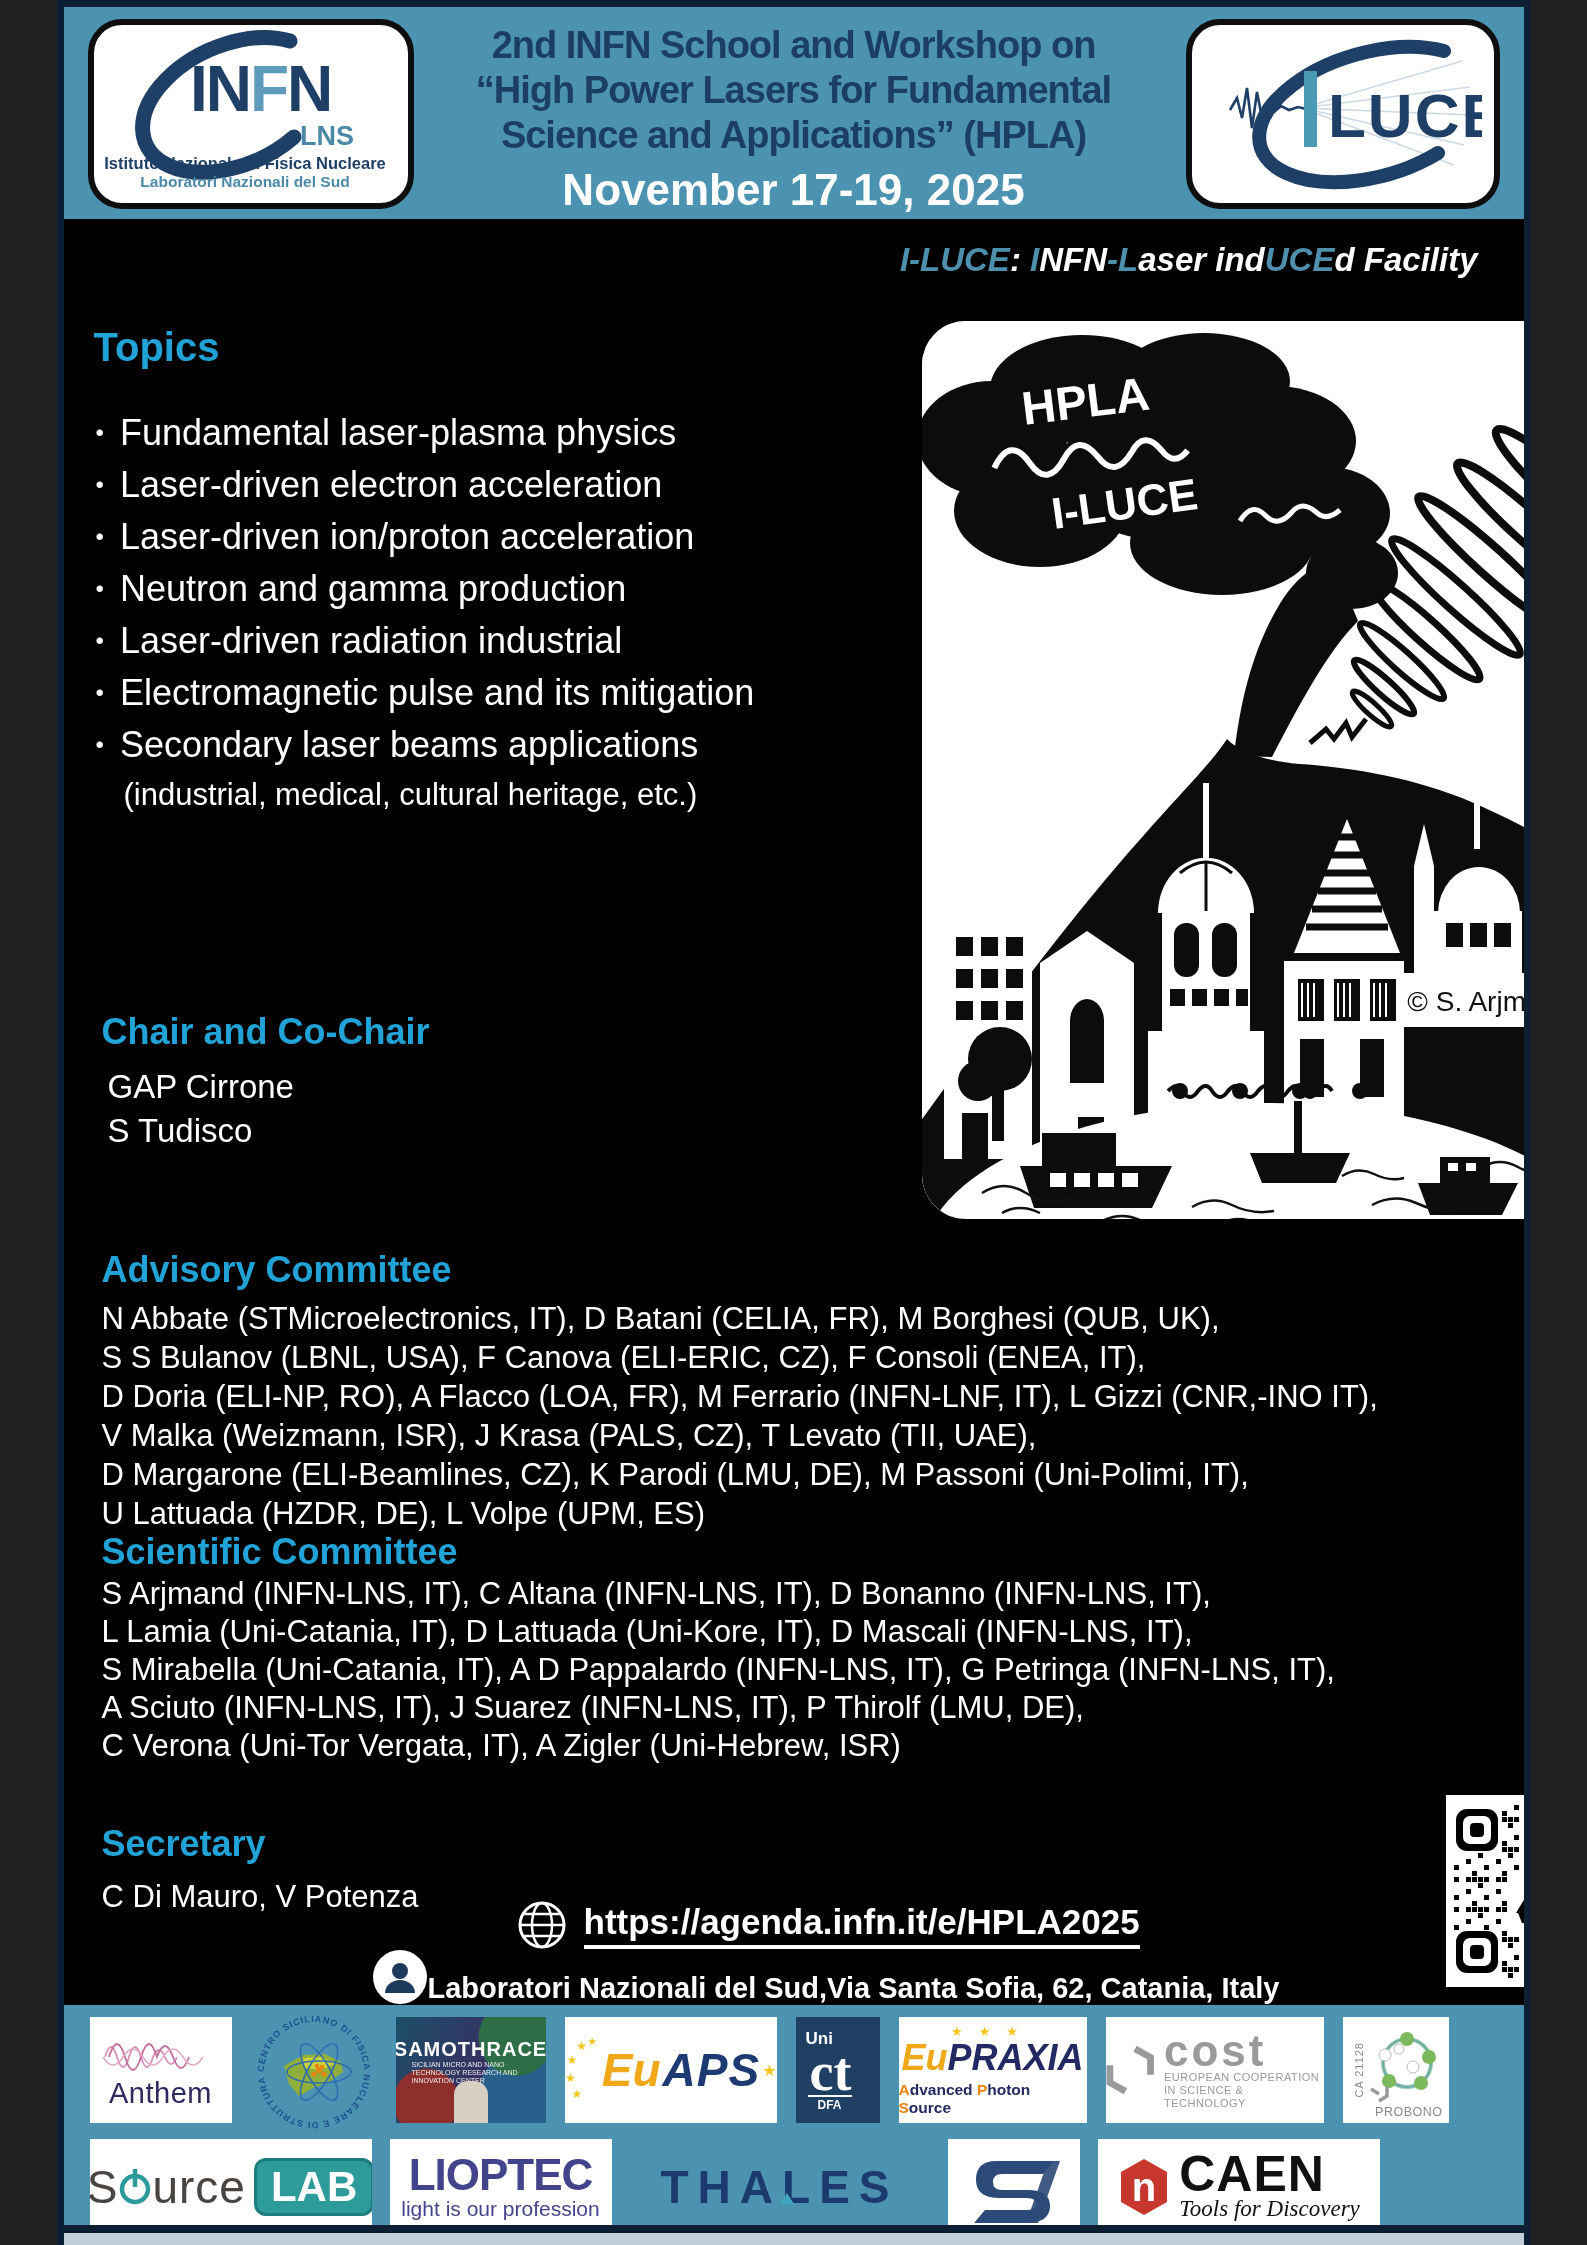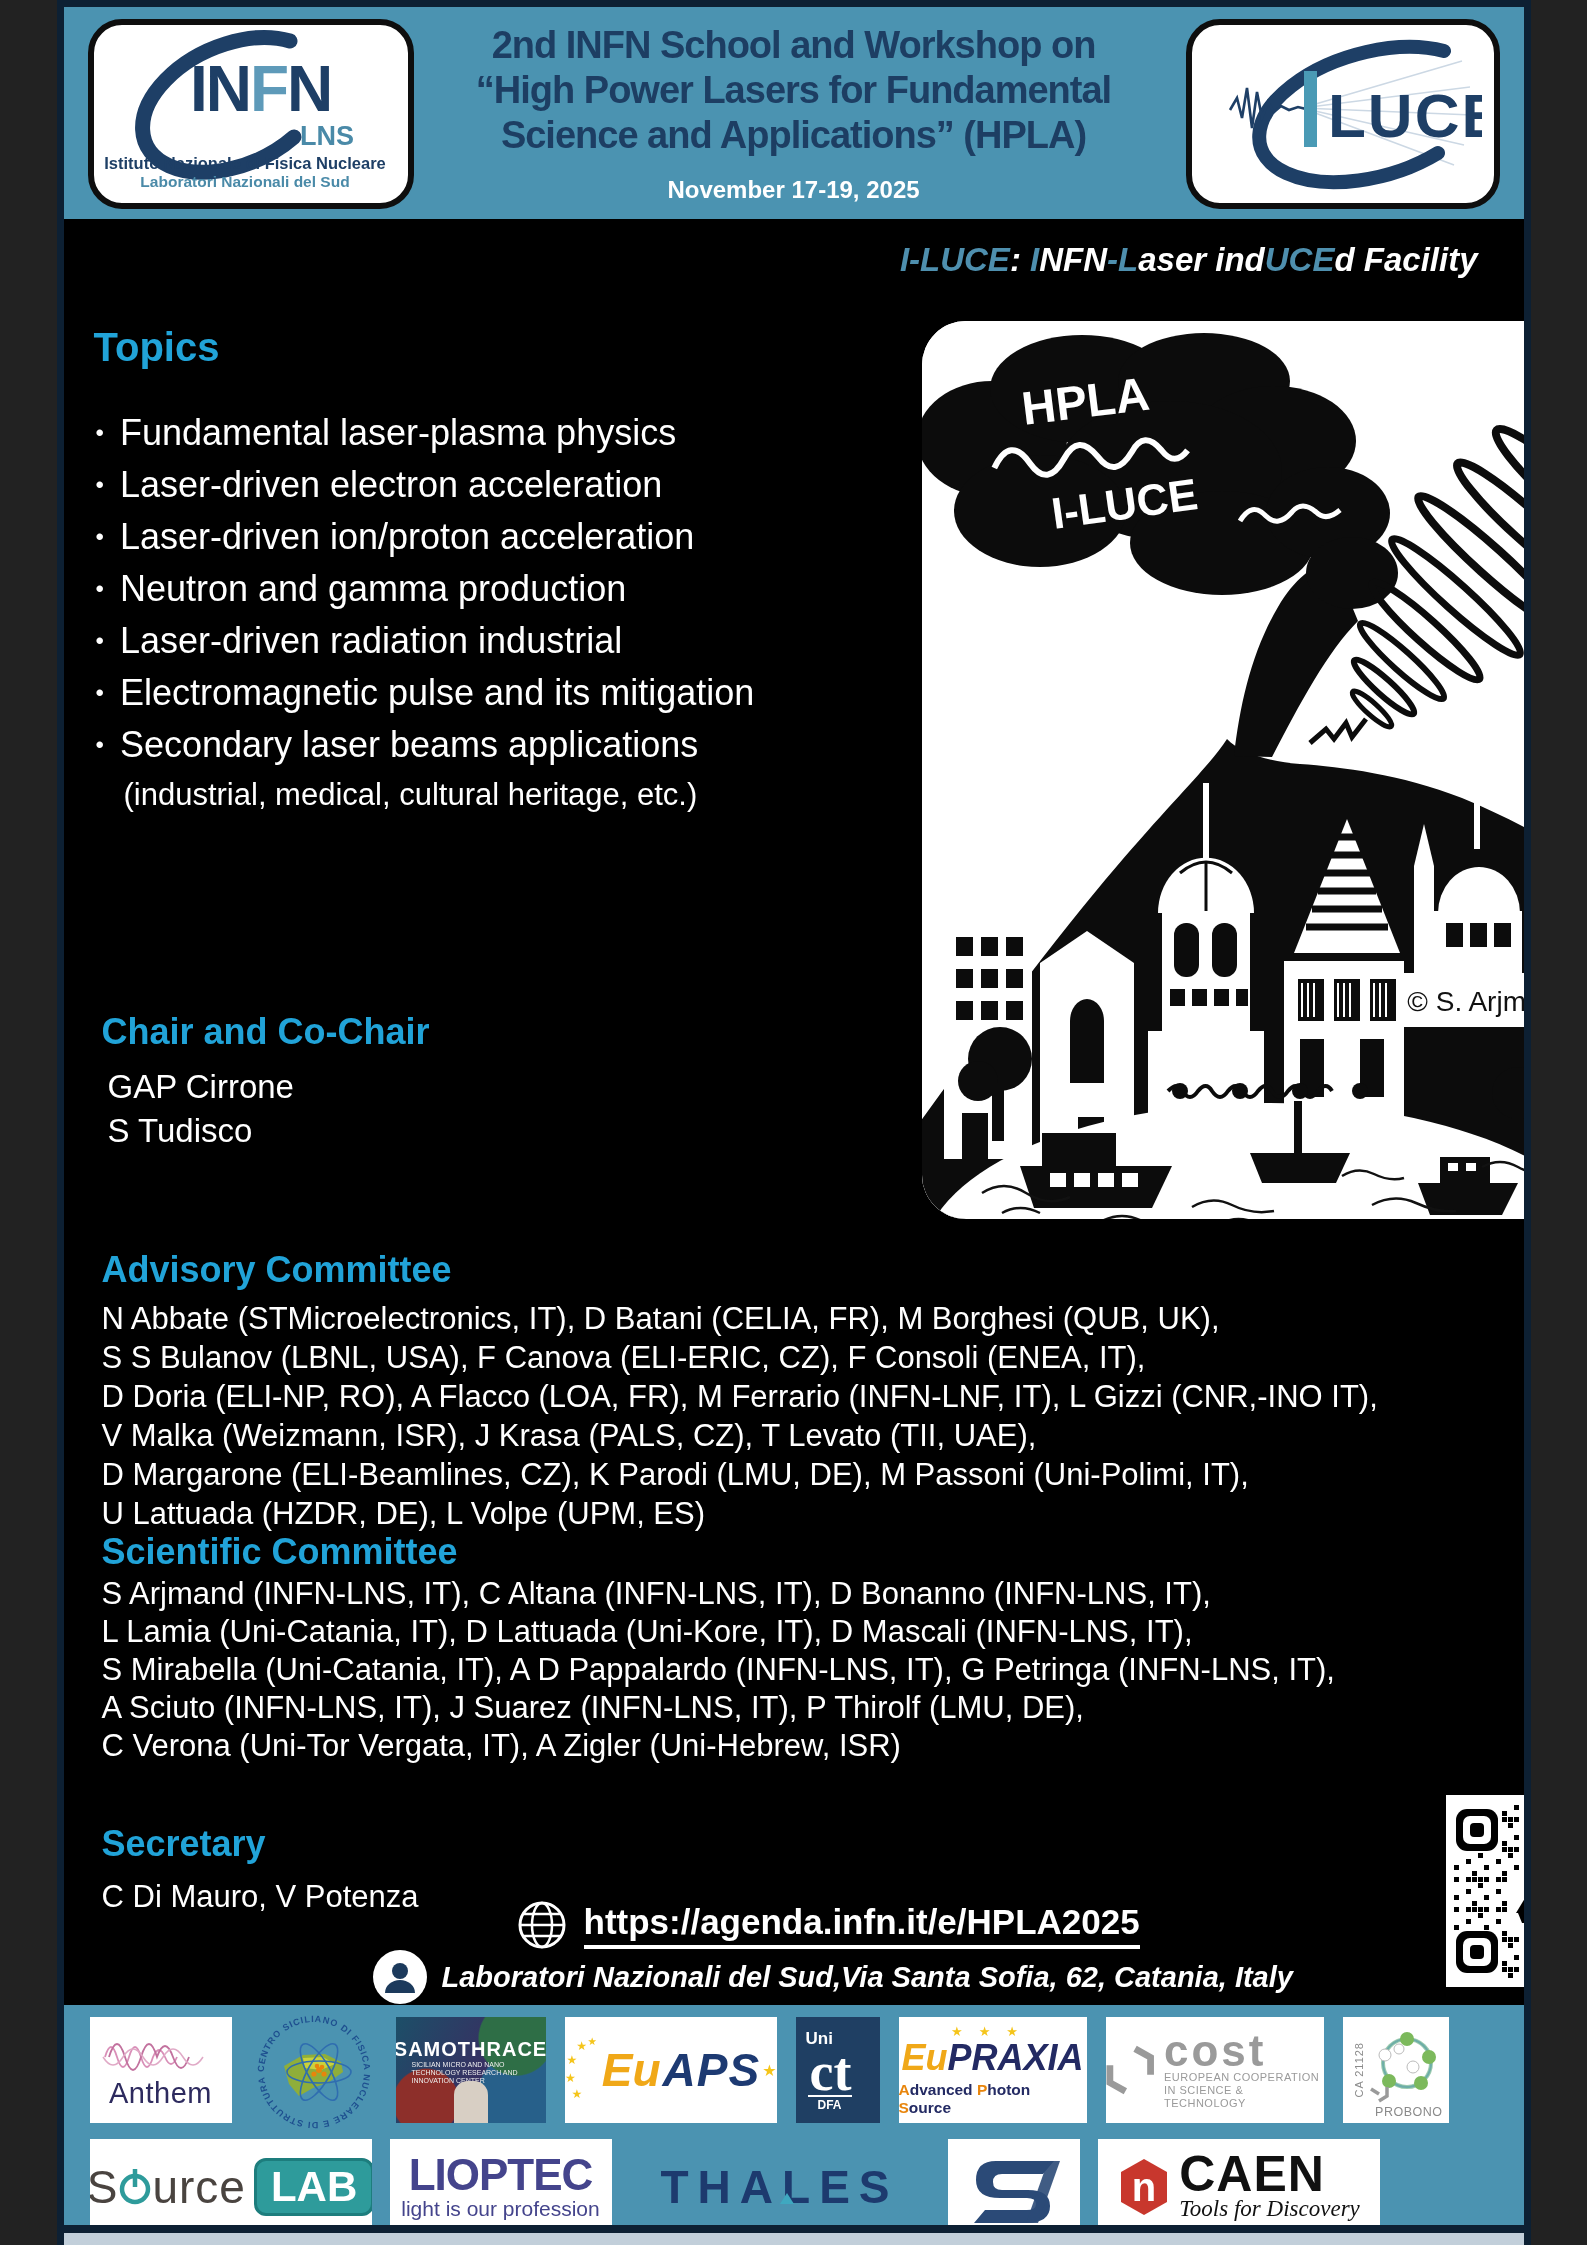--- a/index.html
+++ b/index.html
@@ -5,21 +5,21 @@
   html,body{margin:0;padding:0;background:#222;}
   .poster{position:relative;width:1474px;height:2245px;margin:0 auto;background:#000000;
     font-family:"Liberation Sans",sans-serif;overflow:hidden;border:7px solid #0d2033;border-bottom:none;box-sizing:border-box;}
   
   .header{position:absolute;top:0;left:0;right:0;height:212px;background:#4b93b1;}
   .logo-card{position:absolute;top:12px;background:#fff;border:6px solid #0e0e0e;border-radius:34px;overflow:hidden;}
   .infn-card{left:24px;width:314px;height:178px;}
   .iluce-card{right:24px;width:302px;height:178px;}
   .header-title{position:absolute;left:50%;top:16px;transform:translateX(-50%);width:900px;text-align:center;
     color:#1d3e63;font-weight:bold;font-size:38px;line-height:45px;letter-spacing:-1px;}
-  .header-dates{color:#fff;font-size:24px;margin-top:9px;letter-spacing:0;}
+  .header-dates{color:#fff;font-size:44px;margin-top:9px;letter-spacing:0;}
   
   .facility{position:absolute;top:234px;right:46px;font-size:33px;font-style:italic;font-weight:bold;white-space:nowrap;}
   .fac-b{color:#4e8fae}.fac-w{color:#fff}
   
   .sec-head{position:absolute;color:#21a3d8;font-weight:bold;}
   .topics-head{left:30px;top:318px;font-size:40px;}
   .chair-head{left:38px;top:1004px;font-size:36px;}
   .adv-head{left:38px;top:1242px;font-size:36px;}
   .sci-head{left:38px;top:1524px;font-size:36px;}
   .secr-head{left:38px;top:1816px;font-size:36px;}
@@ -27,21 +27,21 @@
   .t-item::before{content:"•";font-size:24px;margin-right:16px;position:relative;top:-4px;}
   .t-note{font-size:31px;padding-left:28px;line-height:44px;}
   .chair-names{position:absolute;left:44px;top:1058px;color:#fff;font-size:33px;line-height:44px;}
   .name-lines{position:absolute;left:38px;color:#fff;font-size:31px;line-height:39px;}
   .adv-lines{top:1292px;}
   .sci-lines{top:1568px;line-height:38px;}
   .secr-names{position:absolute;left:38px;top:1872px;color:#fff;font-size:31px;}
   
   .link-row{position:absolute;left:452px;top:1892px;display:flex;align-items:center;gap:16px;}
   .link-url{color:#fff;font-weight:bold;font-size:35px;border-bottom:4px solid #fff;padding-bottom:3px;letter-spacing:0;}
-  .addr-row{position:absolute;left:308px;top:1942px;display:flex;align-items:center;gap:14px;font-style:italic;}
+  .addr-row{position:absolute;left:308px;top:1942px;display:flex;align-items:flex-end;}
   .addr-text{color:#fff;font-weight:bold;font-size:29px;}
   
   .illu{position:absolute;left:858px;top:314px;width:690px;height:898px;background:#fff;border-radius:44px;overflow:hidden;}
   
   .qr{position:absolute;left:1382px;top:1788px;width:176px;height:192px;background:#fff;
     display:flex;align-items:center;justify-content:center;}
   
   .sponsor-strip{position:absolute;left:0;right:0;top:1998px;bottom:0;background:#4b93b1;}
   .srow{position:absolute;left:26px;right:26px;display:flex;align-items:center;}
   .srow1{top:12px;height:106px;gap:19px;}

